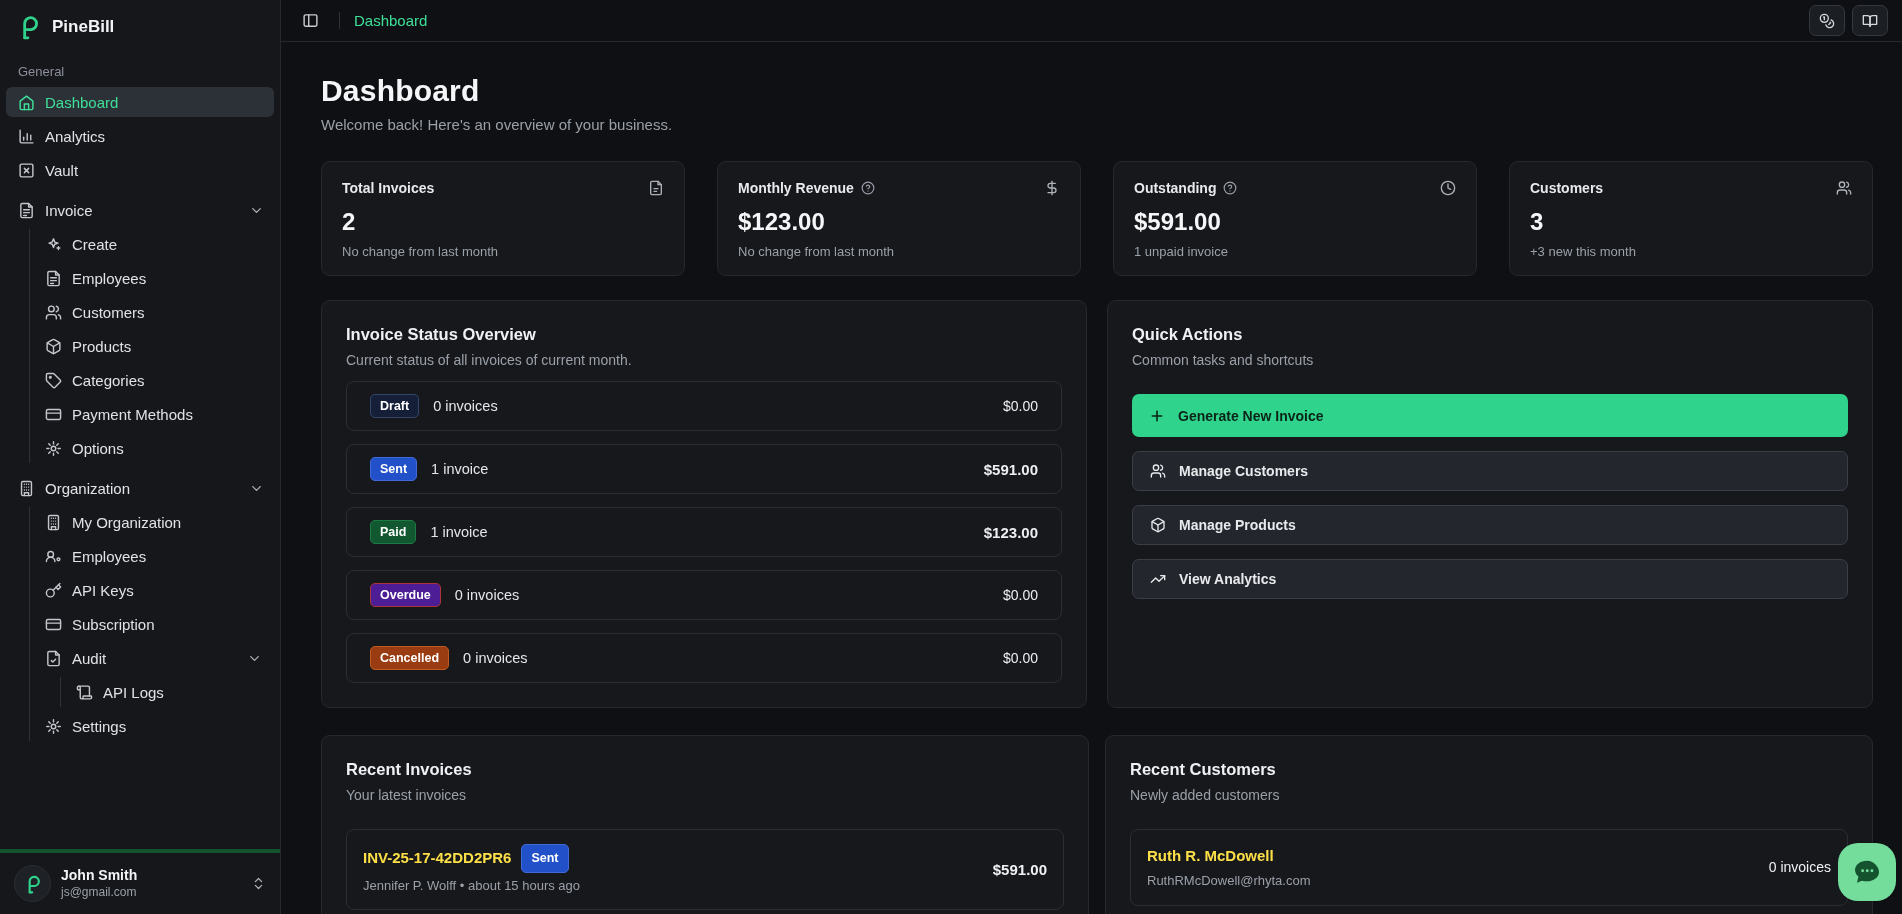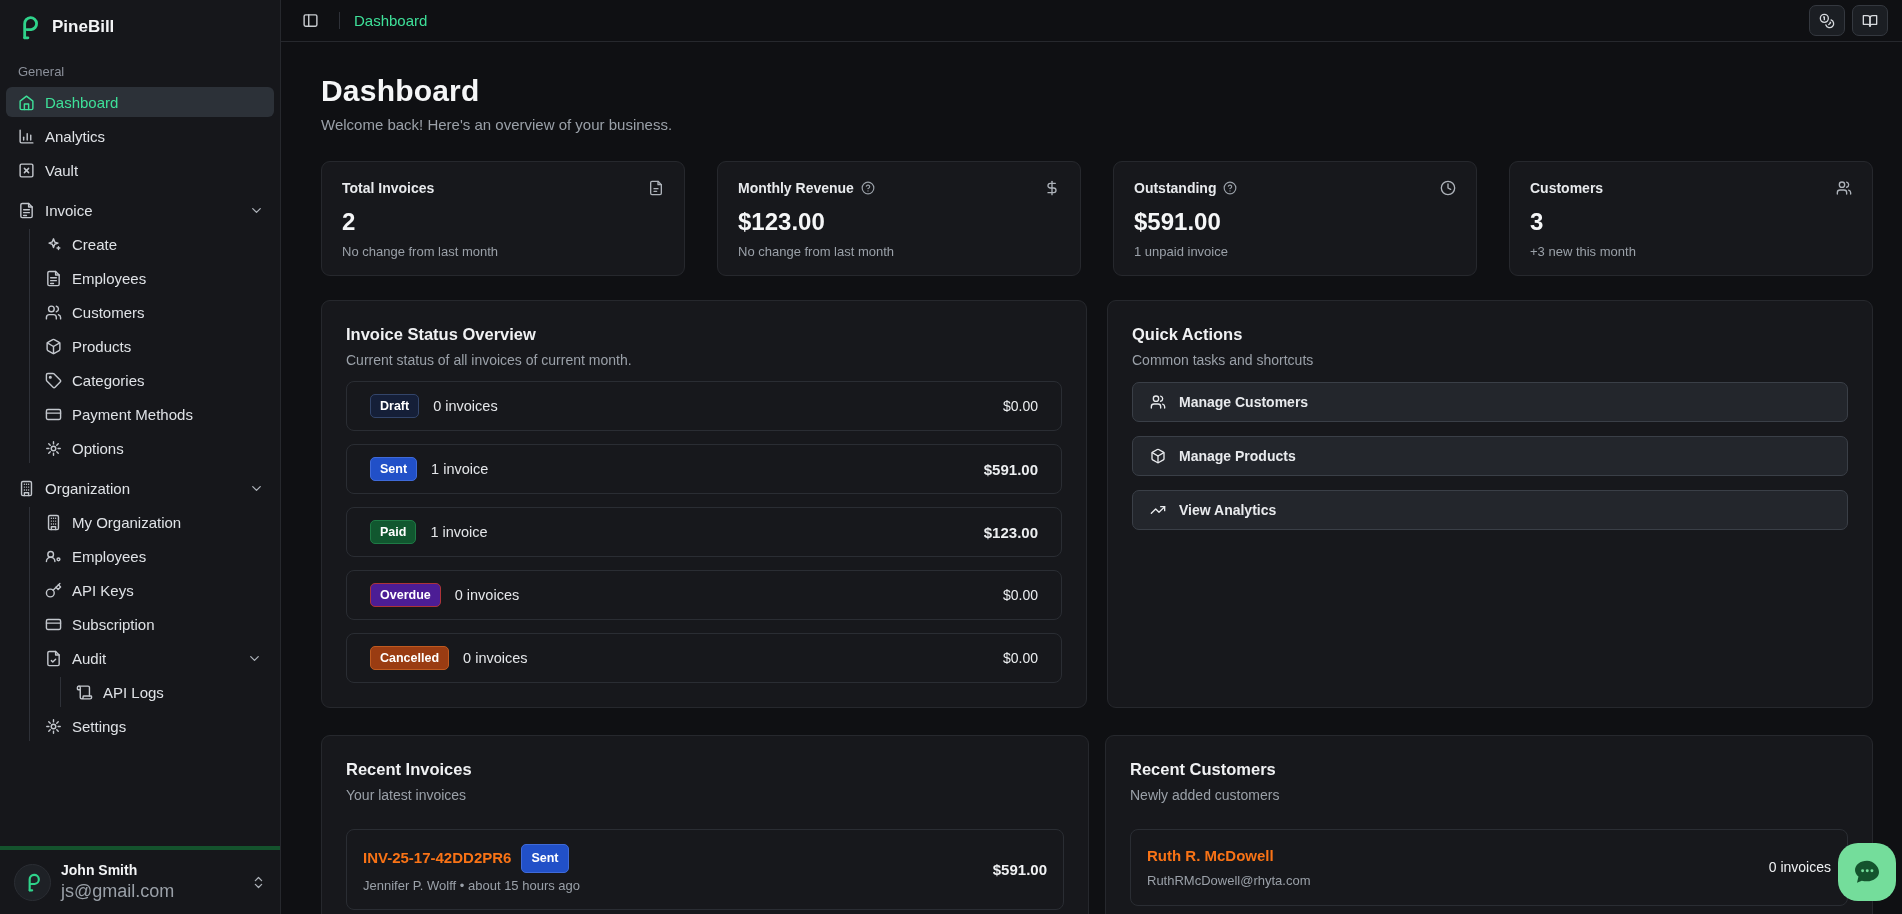--- a/index.html
+++ b/index.html
@@ -26,21 +26,21 @@
   .submenu { margin:0 0 0 29px; border-left:1px solid #2e3138; }
   .submenu .item { margin:0 8px 4px 0; padding-left:15px; }
   .submenu .submenu { margin-left:30px; }
   .user-row { border-top:4px solid #14532d; display:flex; align-items:center; gap:10px;
     padding:12px 14px; cursor:pointer; }
   .avatar { width:37px; height:37px; border-radius:50%; background:#1e2126; display:flex;
     align-items:center; justify-content:center; color:#2fd38b; border:1px solid #2a2d33;}
   .avatar svg { width:20px; height:20px; }
   .user-meta { line-height:1.25; }
   .user-name { font-size:14px; font-weight:bold; color:#f3f4f6; }
-  .user-email { font-size:18px; color:#9aa0a8; }
+  .user-email { font-size:12px; color:#9aa0a8; }
   .user-chev { margin-left:auto; width:15px; height:15px; color:#aeb3ba; }
 
   
   .main { margin-left:281px; height:914px; display:flex; flex-direction:column; }
   .topbar { height:42px; border-bottom:1px solid #26282d; display:flex; align-items:center;
     padding:0 14px; flex:0 0 auto; }
   .tb-toggle { width:30px; height:30px; border:none; background:transparent; color:#c8cbd0;
     display:flex; align-items:center; justify-content:center; cursor:pointer; border-radius:6px;}
   .tb-toggle svg { width:17px; height:17px; }
   .tb-divider { width:1px; height:17px; background:#2e3138; margin:0 14px; }
@@ -88,21 +88,21 @@
     font-size:14px; font-weight:bold; padding:0 17px; cursor:pointer; font-family:inherit; }
   .qa-btn svg { width:16px; height:16px; }
   .qa-primary { height:43px; margin-top:26px; background:#2fd38b; border:none; color:#0b2418; }
   .qa-dark { height:40px; margin-top:14px; background:#23262c; border:1px solid #3a3f47; color:#e8eaed; }
 
   .row3 { display:grid; grid-template-columns:1fr 1fr; gap:16px; margin-top:27px; }
   .list-row { display:flex; align-items:center; border:1px solid #2a2d33; border-radius:8px;
     padding:14px 16px; margin-top:26px; }
   .li-main { line-height:1.5; }
   .li-title-line { display:flex; align-items:center; gap:10px; }
-  .li-title { font-size:15px; font-weight:bold; color:#f97316; }
+  .li-title { font-size:15px; font-weight:bold; color:#fde047; }
   .li-meta { font-size:13px; color:#9aa0a8; margin-top:3px; }
   .li-right { margin-left:auto; font-size:15px; font-weight:bold; color:#f0f1f3; }
   .li-right.plain { font-weight:normal; font-size:14px; }
 
   .fab { position:fixed; right:6px; bottom:13px; width:58px; height:58px; border-radius:20px;
     background:#74dd9b; border:none; display:flex; align-items:center; justify-content:center;
     cursor:pointer; }
   .fab svg { width:32px; height:32px; }
 </style>
 </head>
@@ -479,20 +479,29 @@
           <span class="badge badge--cancelled">Cancelled</span>
           <span class="status-count">0 invoices</span>
           <span class="status-amount">$0.00</span>
         </div>
       </div>
 
       <div class="card panel">
         <div class="panel-title">Quick Actions</div>
         <div class="panel-sub">Common tasks and shortcuts</div>
 
+        <button class="qa-btn qa-primary">
+          <span style="display:flex;width:16px;height:16px;">
+              <svg viewBox="0 0 24 24" fill="none" stroke="currentColor" stroke-width="2.4" stroke-linecap="round" stroke-linejoin="round" width="100%" height="100%">
+                <path d="M5 12h14"></path>
+                <path d="M12 5v14"></path>
+              </svg>
+            </span>
+          <span>Generate New Invoice</span>
+        </button>
         <button class="qa-btn qa-dark">
           <span style="display:flex;width:16px;height:16px;">
               <svg viewBox="0 0 24 24" fill="none" stroke="currentColor" stroke-width="2" stroke-linecap="round" stroke-linejoin="round" width="100%" height="100%">
                 <path d="M16 21v-2a4 4 0 0 0-4-4H6a4 4 0 0 0-4 4v2"></path>
                 <circle cx="9" cy="7" r="4"></circle>
                 <path d="M22 21v-2a4 4 0 0 0-3-3.87"></path>
                 <path d="M16 3.13a4 4 0 0 1 0 7.75"></path>
               </svg>
             </span>
           <span>Manage Customers</span>

